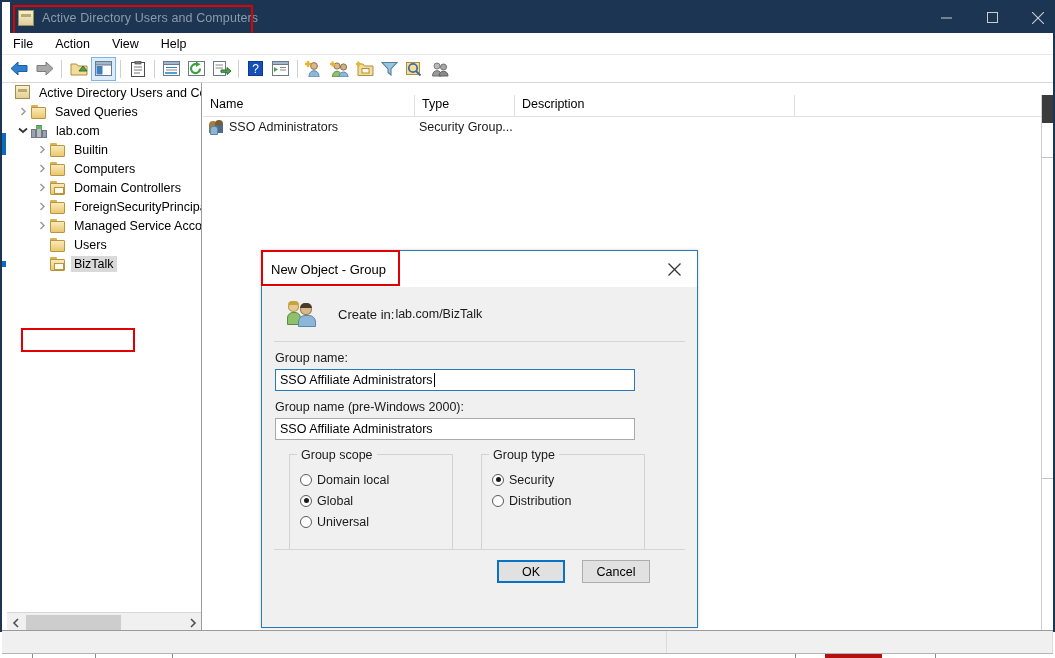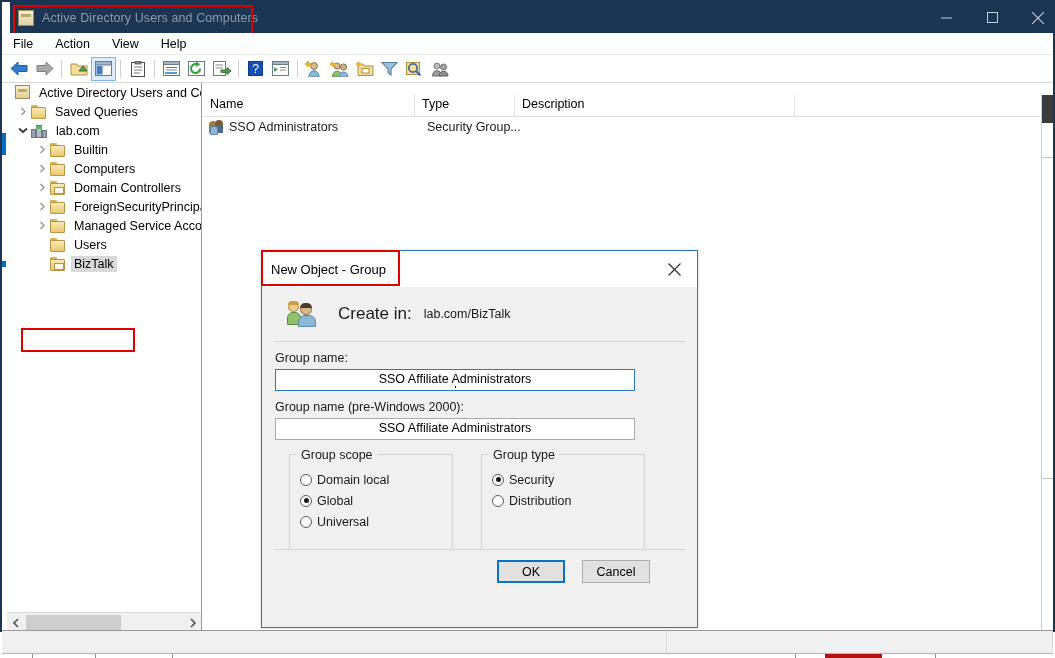--- a/index.html
+++ b/index.html
@@ -157,21 +157,21 @@
   }
   #list-header {
     position:absolute; left:0; top:0; width:838px; height:22px;
     display:flex; border-bottom:1px solid #e0e0e0; background:#ffffff;
   }
   .lh-cell {
     font-size:12.5px; color:#000; padding:2px 0 0 7px; position:relative;
     border-right:1px solid #e0e0e0;
   }
   #list-rows { position:absolute; left:0; top:22px; width:838px; }
-  .list-row { display:flex; align-items:center; height:20px; font-size:12.5px;gap:8px; }
+  .list-row { display:flex; align-items:center; height:20px; font-size:12.5px; }
   .lr-name { width:213px; display:flex; align-items:center; padding-left:6px; }
   .lr-type { width:100px; padding-left:3px; }
   .grp-icon { width:17px; height:15px; margin-right:3px; position:relative; flex:0 0 17px; }
   .grp-icon .p1 {
     position:absolute; left:0; top:1px; width:8px; height:12px;
     background:#a8793f; border-radius:4px 4px 0 0;
   }
   .grp-icon .p1::after {
     content:""; position:absolute; left:0; top:5px; width:8px; height:7px; background:#6d8a4a; border-radius:2px 2px 0 0;
   }
@@ -228,31 +228,31 @@
   }
   #dlg-body { position:absolute; left:0; top:36px; width:435px; height:340px; background:#f0f0f0; }
   #create-in-row { display:flex; align-items:center; height:54px; padding-left:25px; }
   .people-icon { width:30px; height:26px; position:relative; margin-right:21px; flex:0 0 30px; }
   .people-icon .h1 { position:absolute; left:1px; top:1px; width:11px; height:10px; border-radius:50%; background:#e8c98f; border:1px solid #b9944f;}
   .people-icon .h1b { position:absolute; left:1px; top:0px; width:11px; height:4px; border-radius:5px 5px 0 0; background:#c9a23f;}
   .people-icon .b1 { position:absolute; left:0px; top:11px; width:14px; height:13px; border-radius:6px 6px 0 0; background:#8fc06b; border:1px solid #5d8a3e;}
   .people-icon .h2 { position:absolute; left:13px; top:3px; width:12px; height:11px; border-radius:50%; background:#d9b98a; border:1px solid #9a7a4a;}
   .people-icon .h2b { position:absolute; left:13px; top:2px; width:12px; height:5px; border-radius:5px 5px 0 0; background:#4a3a2a;}
   .people-icon .b2 { position:absolute; left:11px; top:14px; width:18px; height:12px; border-radius:7px 7px 0 0; background:#8db7d6; border:1px solid #5a88ab;}
-  #create-in-label { font-size:17px; margin-right:12px; }
+  #create-in-label { font-size:13px; margin-right:1px; }
   #create-in-value { font-size:12.5px; }
   .dlg-sep { margin:0 12px; height:1px; background:#d5d5d5; }
 
   .field-block { padding:9px 13px 0 13px; }
   .field-label { font-size:12.5px; margin-bottom:4px; }
   .field-input {
     width:360px; height:22px; background:#ffffff;
     border:1px solid #a9a9a9; padding:2px 4px;
     font-family:"Liberation Sans", sans-serif; font-size:12.5px; color:#000;
-    display:flex; align-items:center;flex-direction:column;
+    display:flex; align-items:center;
   }
   .field-input.focused { border:1px solid #2a7ab9; }
   .caret { display:inline-block; width:1px; height:14px; background:#000; margin-left:1px; }
 
   #groups-row { display:flex; padding:14px 13px 0 27px; gap:28px; }
   .group-box {
     width:164px; height:96px; border:1px solid #d2d2d2; position:relative;
     padding:14px 0 0 10px;
   }
   .group-box .legend {

